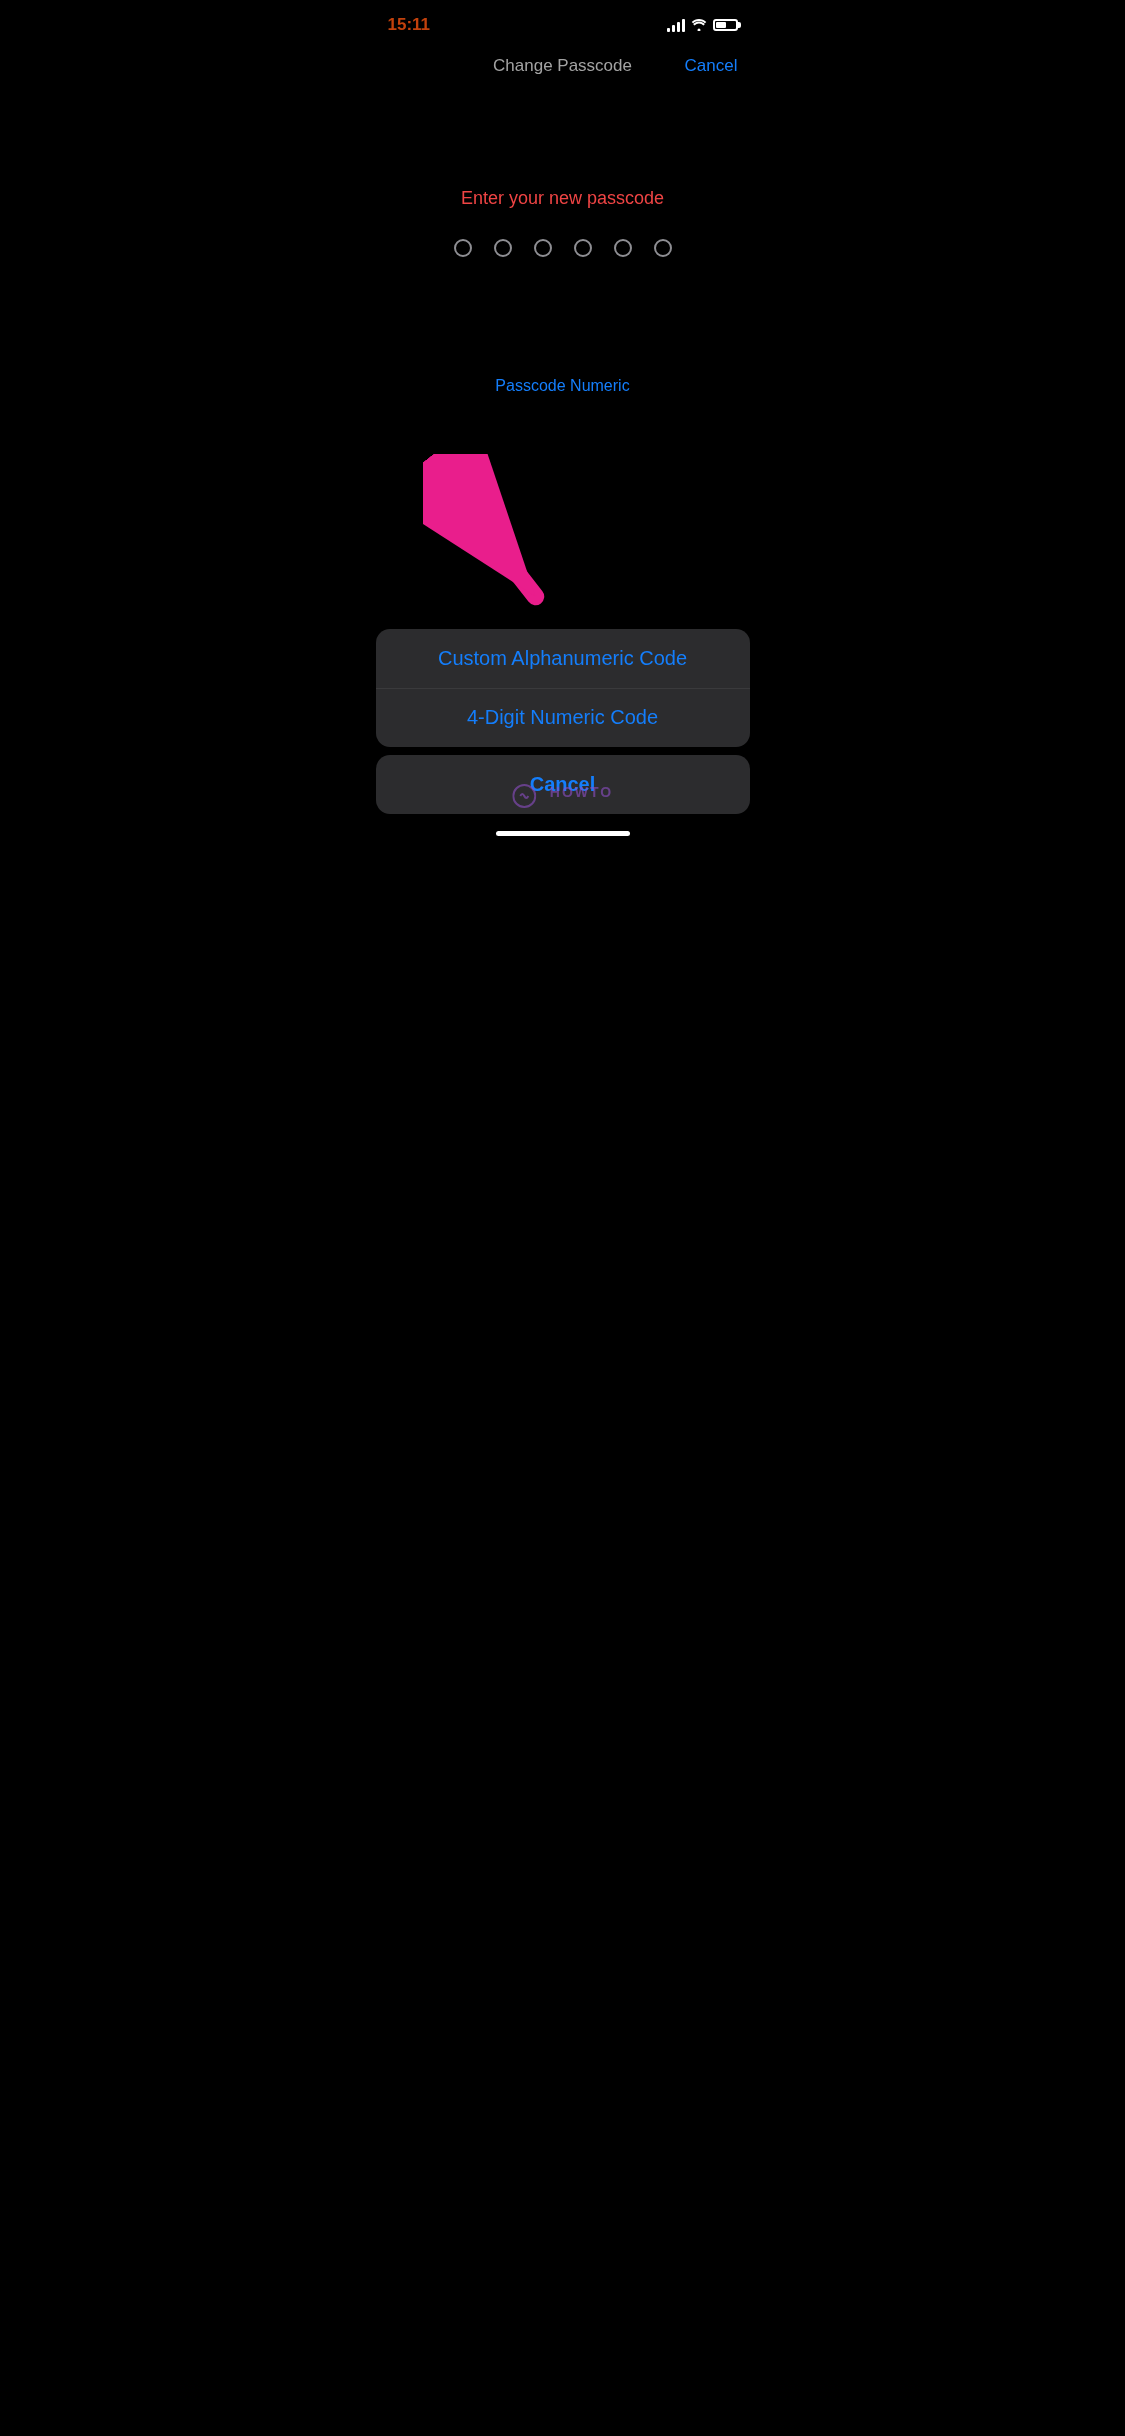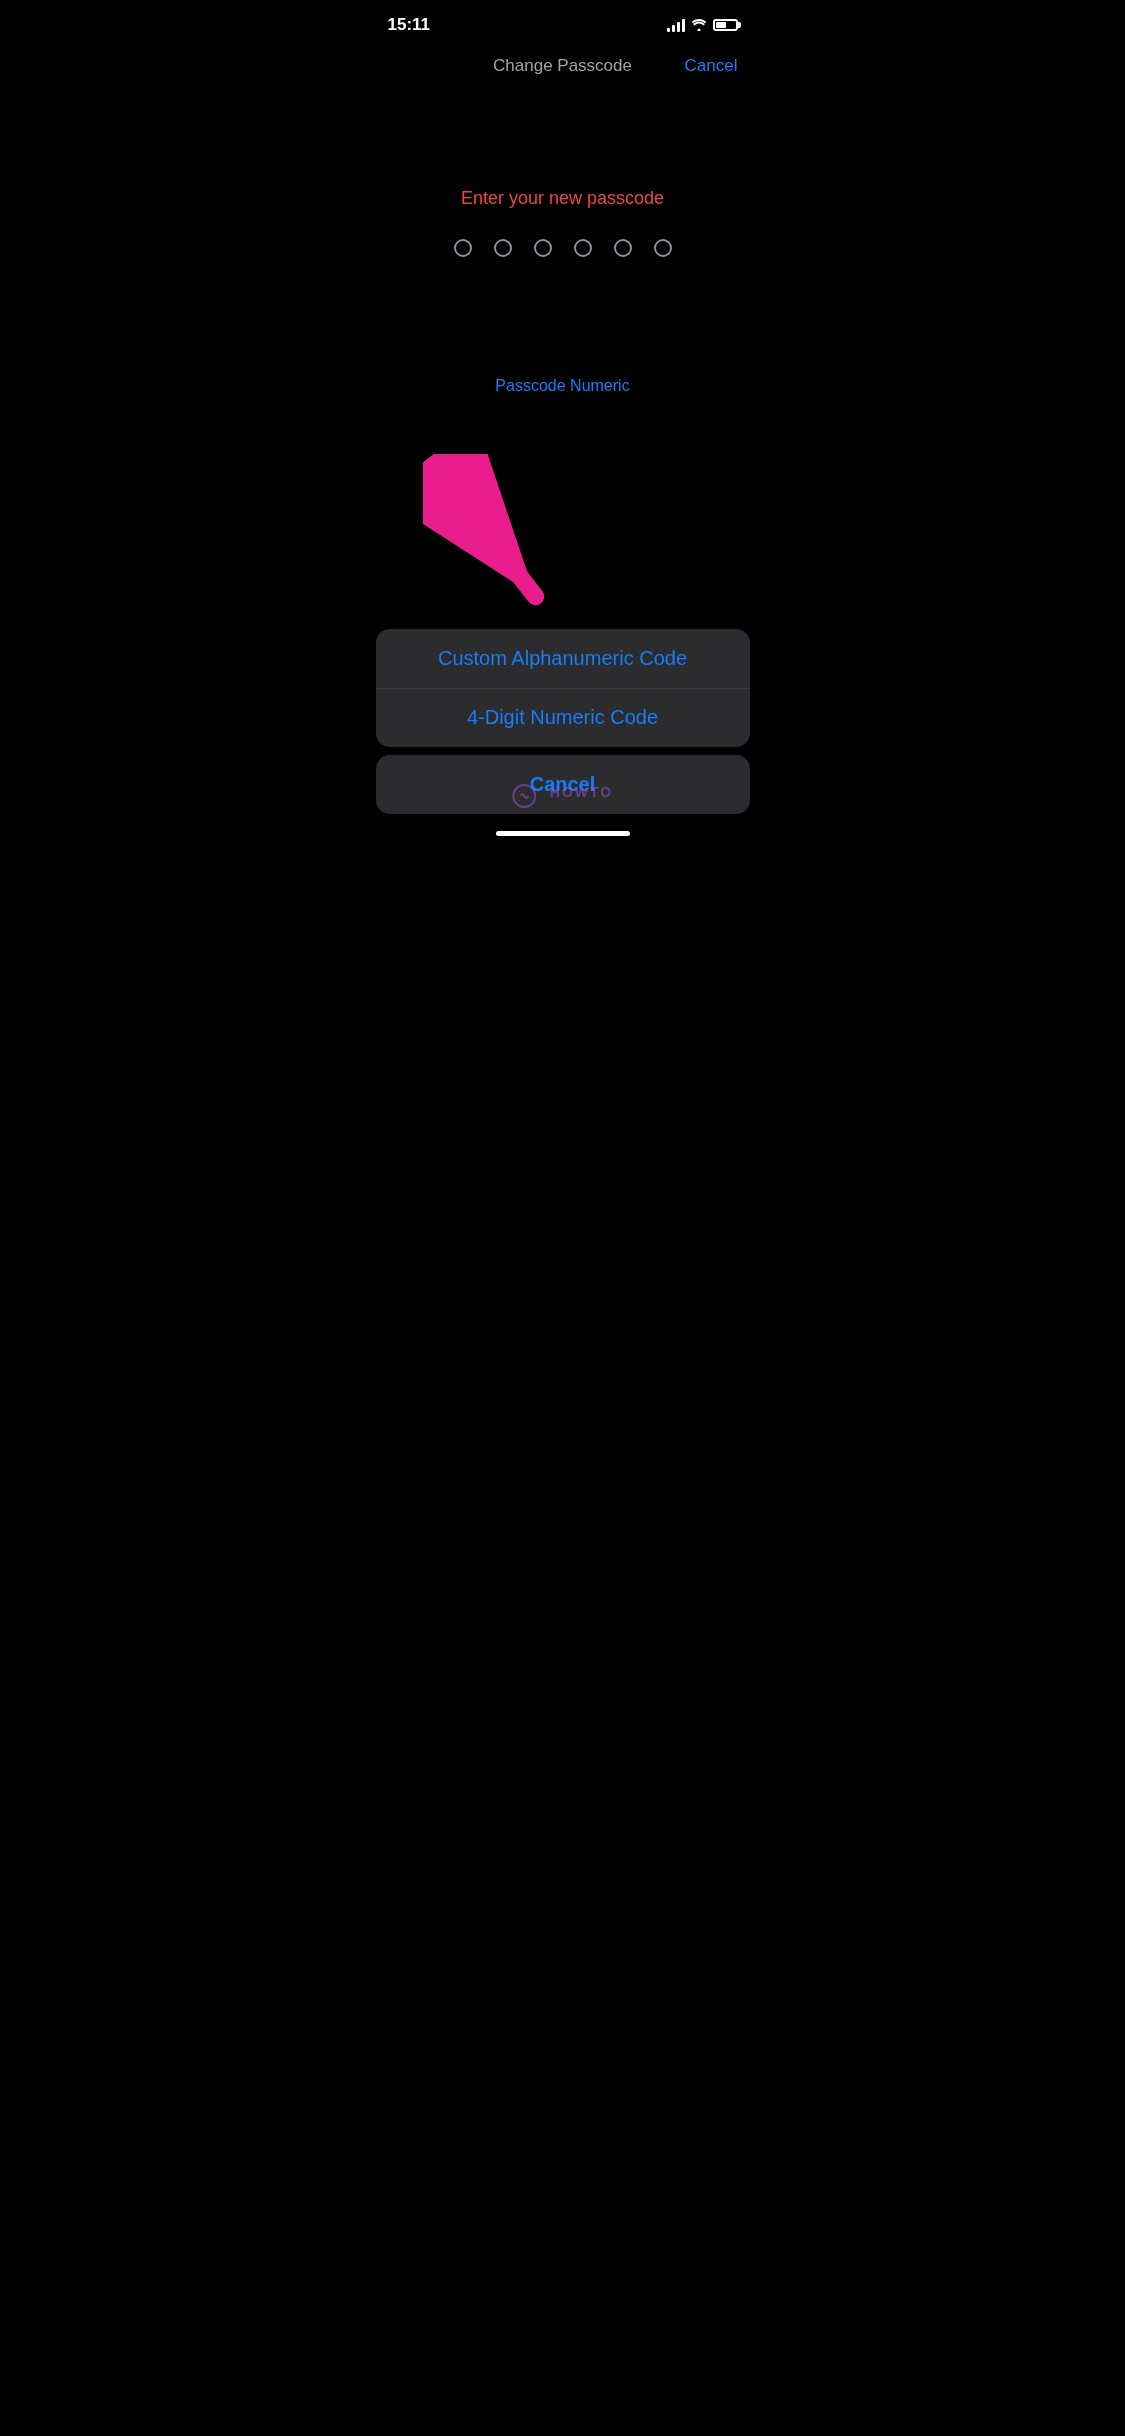--- a/index.html
+++ b/index.html
@@ -21,21 +21,21 @@
       display: flex;
       justify-content: space-between;
       align-items: center;
       padding: 14px 20px 8px 20px;
       height: 44px;
     }
 
     .status-time {
       font-size: 17px;
       font-weight: 600;
-      color: #ffffff;
+      color: #c2410c;
     }
 
     .status-icons {
       display: flex;
       align-items: center;
       gap: 6px;
     }
 
     .signal-bars {
       display: flex;

